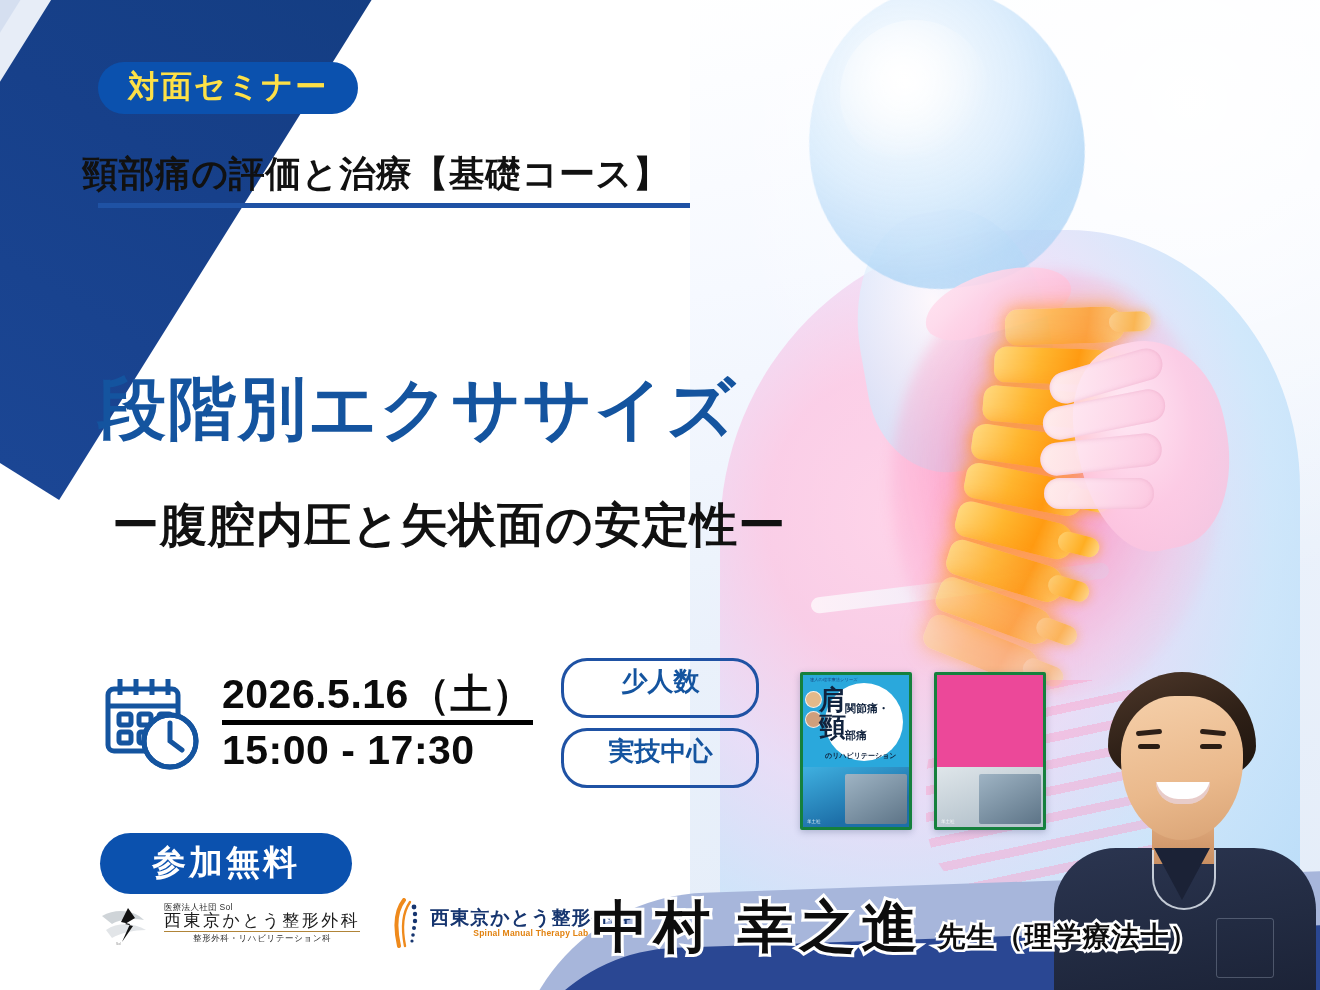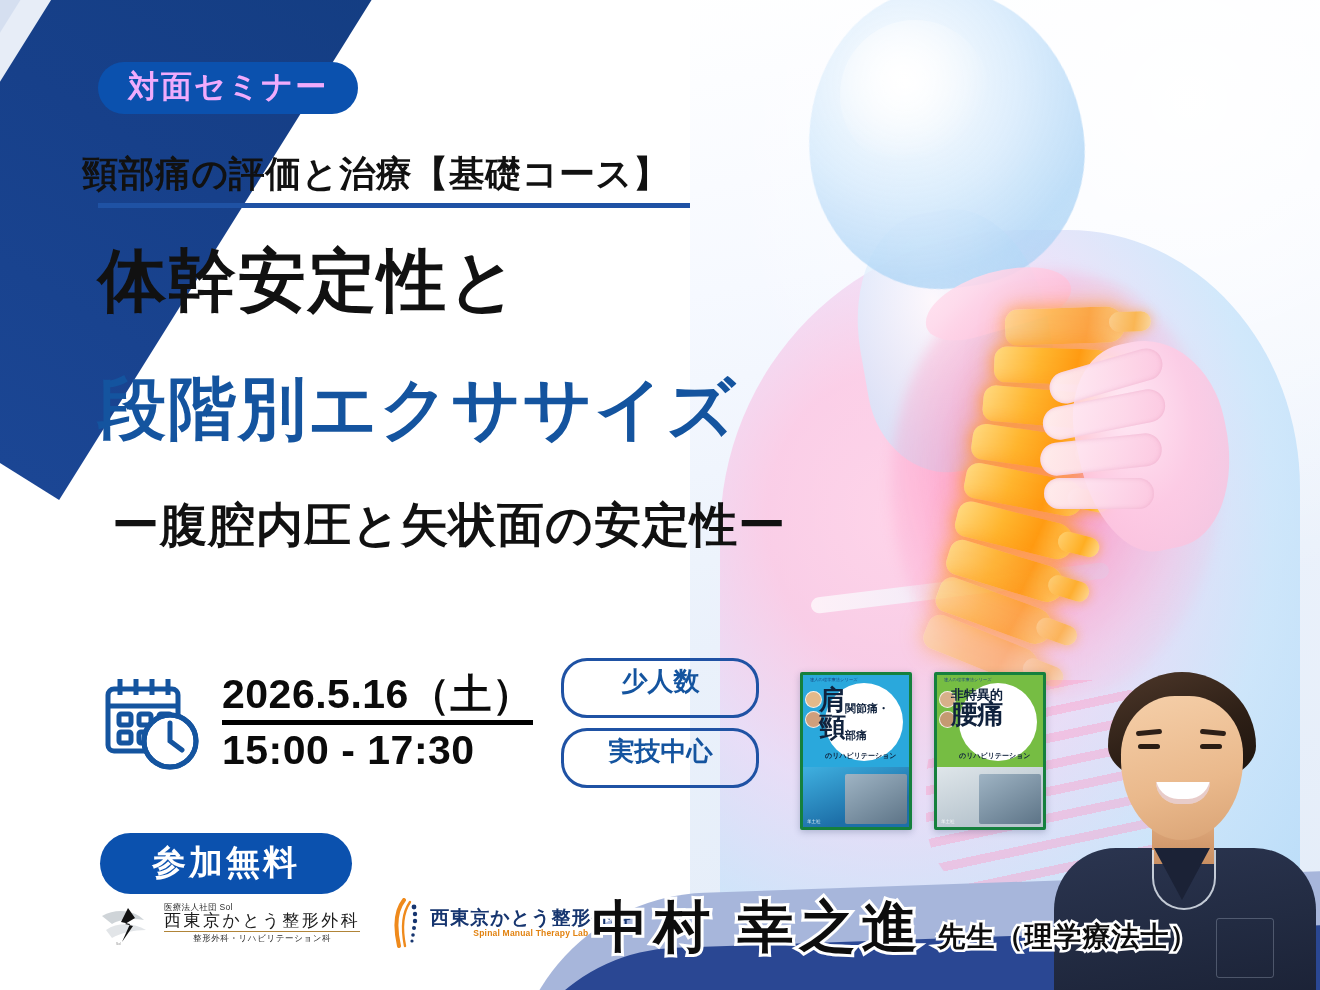--- a/index.html
+++ b/index.html
@@ -272,21 +272,21 @@
     border-radius:180px 0 0 0;
     transform:rotate(-2deg);
   }
 
   
   .content{position:absolute;inset:0;}
 
   .pill-seminar{
     position:absolute;left:98px;top:62px;
     padding:9px 30px 12px;
-    background:#0b51ae;color:#f0abfc;
+    background:#0b51ae;color:#fde047;
     border-radius:40px;
     font-size:31px;font-weight:700;letter-spacing:2px;
     line-height:1;
   }
 
   .subtitle{
     position:absolute;left:82px;top:150px;
     font-size:36px;font-weight:700;color:#111;letter-spacing:.5px;
     white-space:nowrap;
   }
@@ -424,33 +424,20 @@
         </div>
         <div class="bk-sub">のリハビリテーション</div>
       </div>
       <div class="bk-bottom">
         <div class="bk-photo"></div>
         <div class="bk-pub">羊土社</div>
       </div>
     </div>
 
     <div class="book bk-2 book-2">
-      <div class="bk-top">
-        <div class="bk-circle"></div>
-        <div class="bk-series">達人の理学療法シリーズ</div>
-        <div class="bk-thumbs">
-          <div class="bk-thumb" style="background:#d8b089"></div>
-          <div class="bk-thumb" style="background:#c49a72"></div>
-        </div>
-        <div class="bk-title" style="left:14px;top:10px">
-          <div><span class="bk-sm" style="font-size:13px">非特異的</span></div>
-          <div><span class="bk-big">腰</span><span class="bk-big">痛</span></div>
-        </div>
-        <div class="bk-sub">のリハビリテーション</div>
-      </div>
       <div class="bk-bottom">
         <div class="bk-photo"></div>
         <div class="bk-pub">羊土社</div>
       </div>
     </div>
   </div>
 
   <div class="band-light"></div>
   <div class="band-dark"></div>
 
@@ -469,21 +456,20 @@
     <div class="sp-smile"></div>
   </div>
 
   <div class="content">
 
     <div class="pill-seminar">対面セミナー</div>
 
     <div class="subtitle">頸部痛の評価と治療【基礎コース】</div>
     <div class="subtitle-rule"></div>
 
-    <div class="title-1">体幹安定性と</div>
     <div class="title-2">段階別エクササイズ</div>
     <div class="title-3">ー腹腔内圧と矢状面の安定性ー</div>
 
     <div class="date-row">
       <svg class="cal-icon" viewBox="0 0 104 100">
         <g fill="none" stroke="#14549f" stroke-width="5">
           <rect x="8" y="16" width="70" height="62" rx="6"></rect>
           <path d="M8 33 H78"></path>
           <path d="M20 6 v16 M36 6 v16 M52 6 v16 M68 6 v16"></path>
           <rect x="19" y="41" width="12" height="11" rx="2"></rect>

